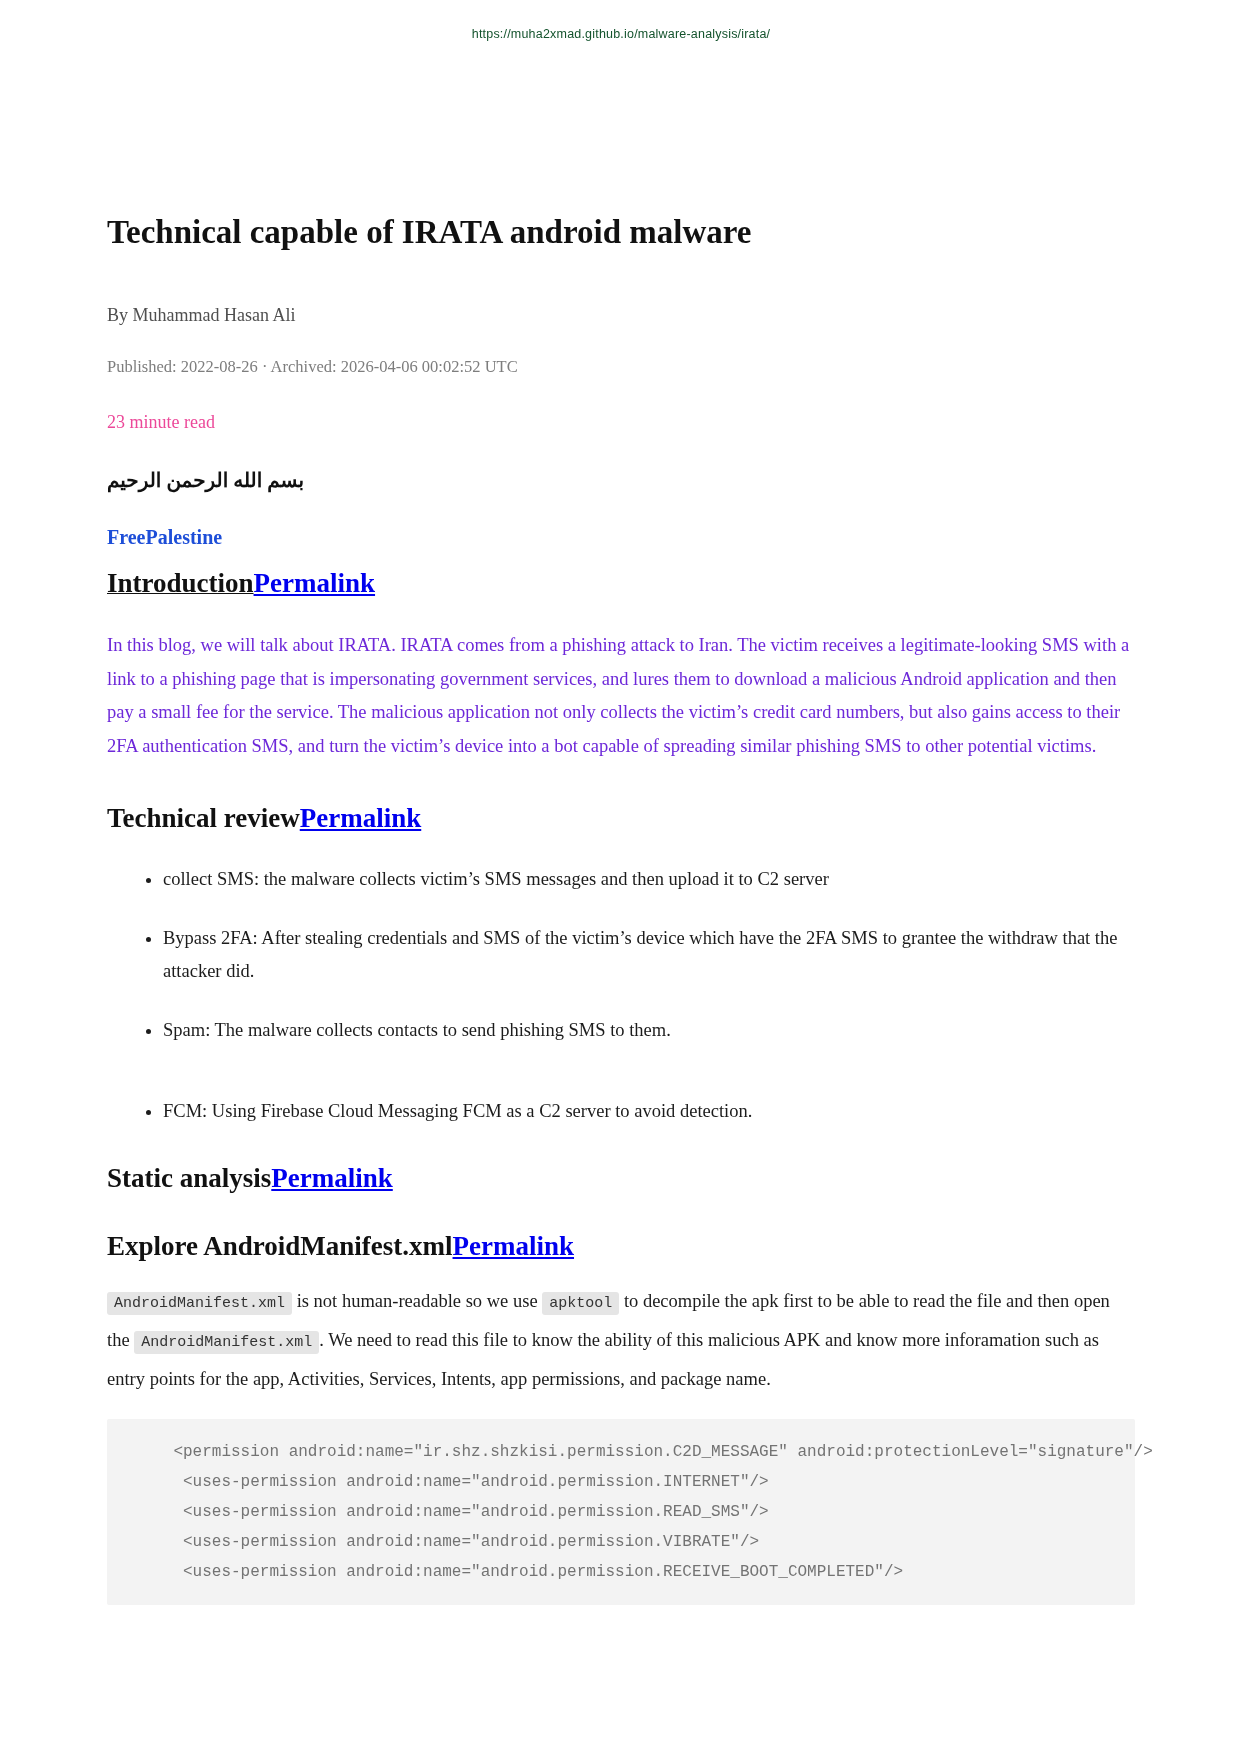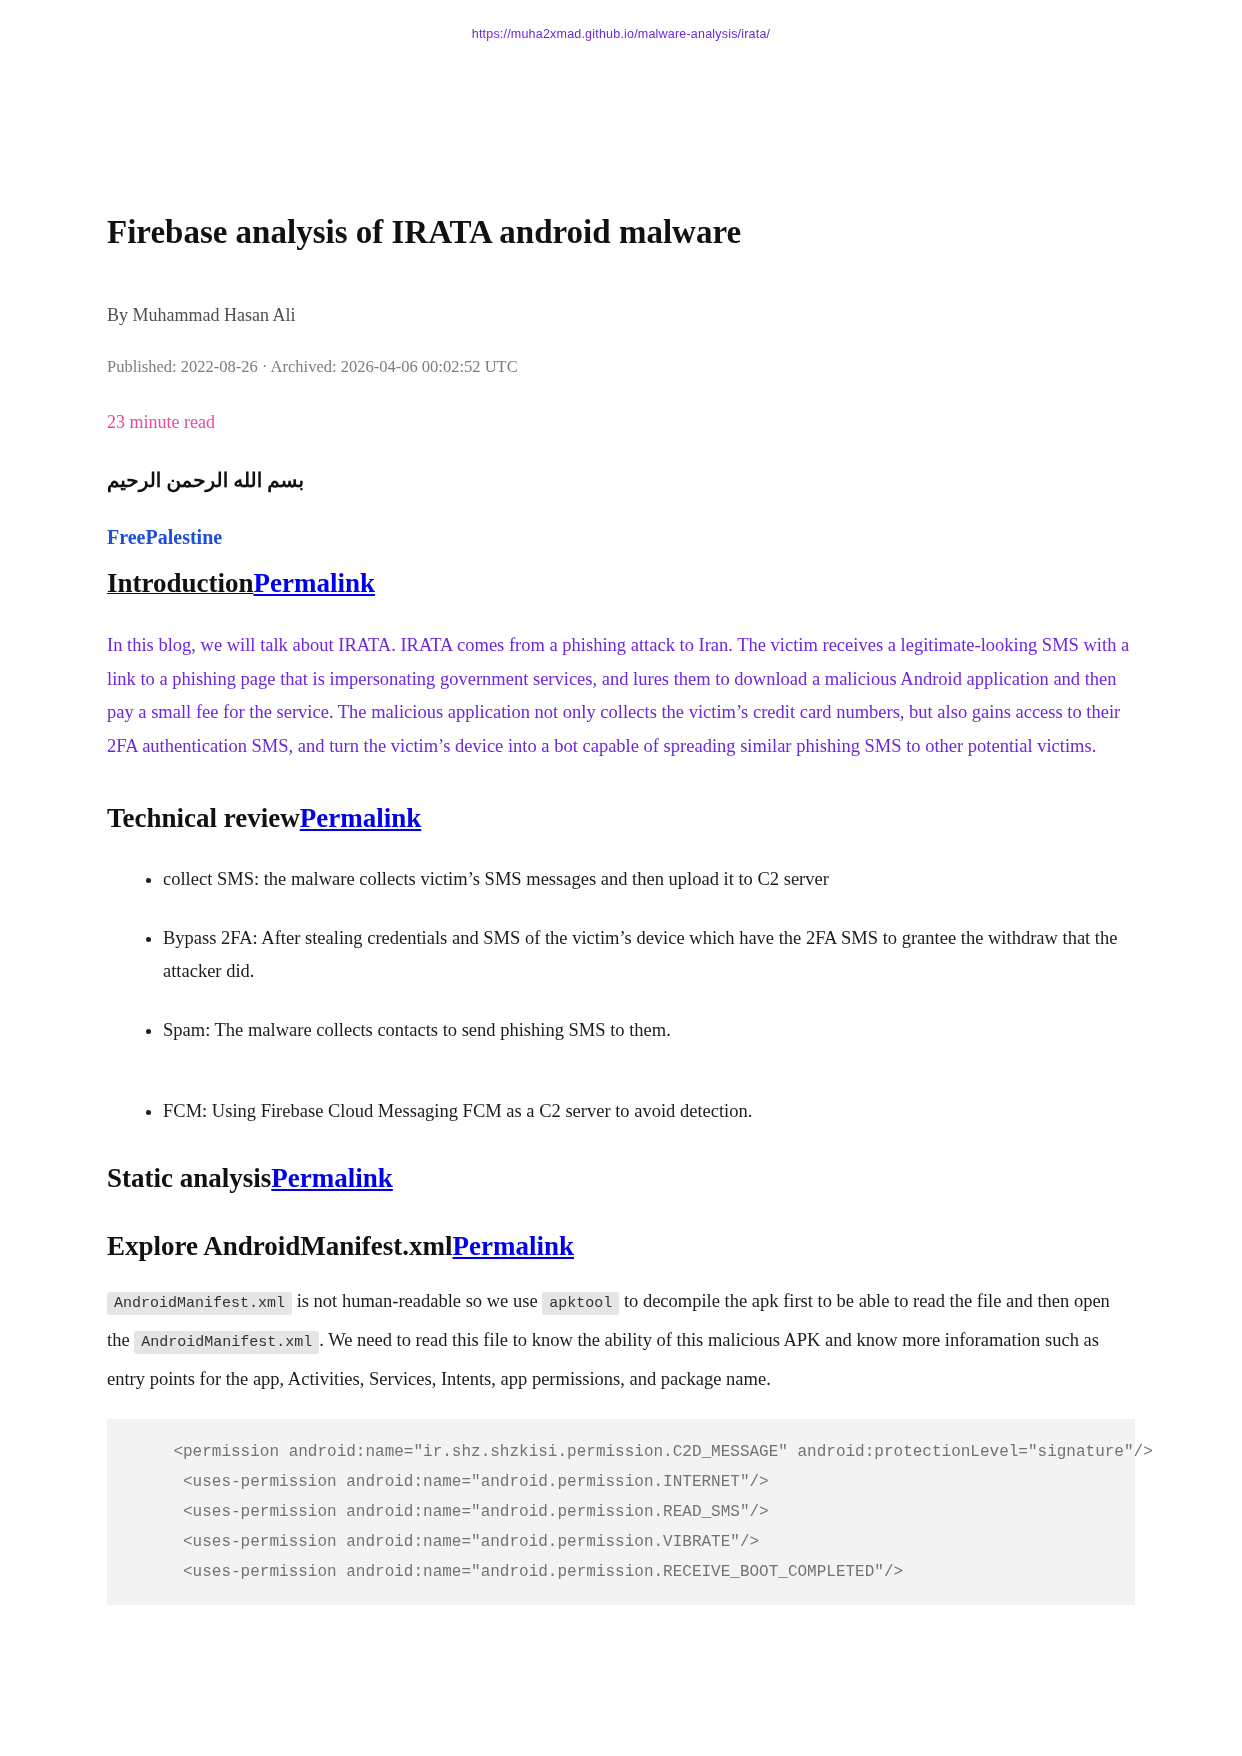--- a/index.html
+++ b/index.html
@@ -10,21 +10,21 @@
     position: relative;
     font-family: "Liberation Serif", "DejaVu Serif", serif;
     color: #1c1c1c;
     overflow: hidden;
   }
   .print-url {
     padding-top: 27px;
     text-align: center;
     font-family: "Liberation Sans", "DejaVu Sans", sans-serif;
     font-size: 12.5px;
-    color: #6d28d9;
+    color: #14532d;
     letter-spacing: 0.2px;
   }
   .content {
     width: 1028px;
     margin: 0 auto;
   }
   h1.title {
     margin-top: 170px;
     font-size: 33px;
     font-weight: 700;
@@ -136,21 +136,21 @@
     color: #5a5a5a;
   }
 </style>
 </head>
 <body>
 
 <div class="print-url">https://muha2xmad.github.io/malware-analysis/irata/</div>
 
 <div class="content">
 
-  <h1 class="title">Firebase analysis of IRATA android malware</h1>
+  <h1 class="title">Technical capable of IRATA android malware</h1>
 
   <div class="byline">By Muhammad Hasan Ali</div>
 
   <div class="published">Published: 2022-08-26 · Archived: 2026-04-06 00:02:52 UTC</div>
 
   <div class="read-time">23 minute read</div>
 
   <div class="bismillah">بسم الله الرحمن الرحيم</div>
 
   <div class="free-palestine">FreePalestine</div>

